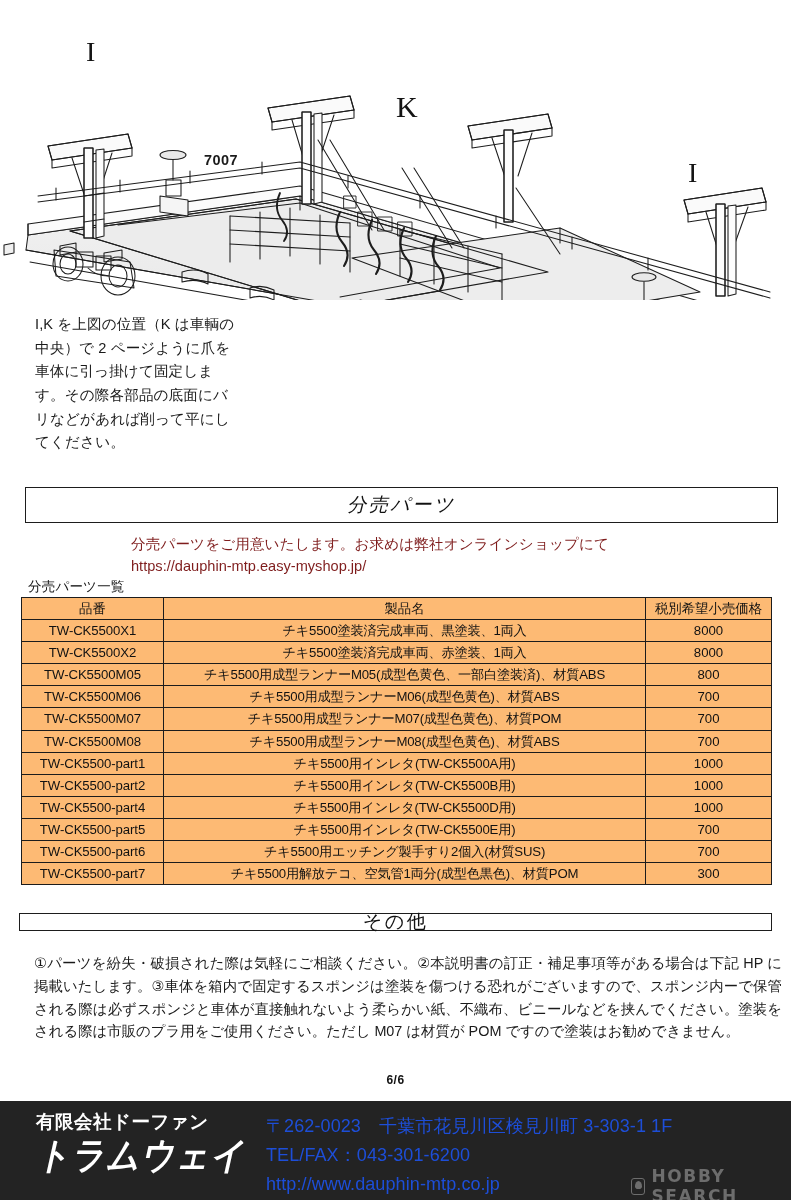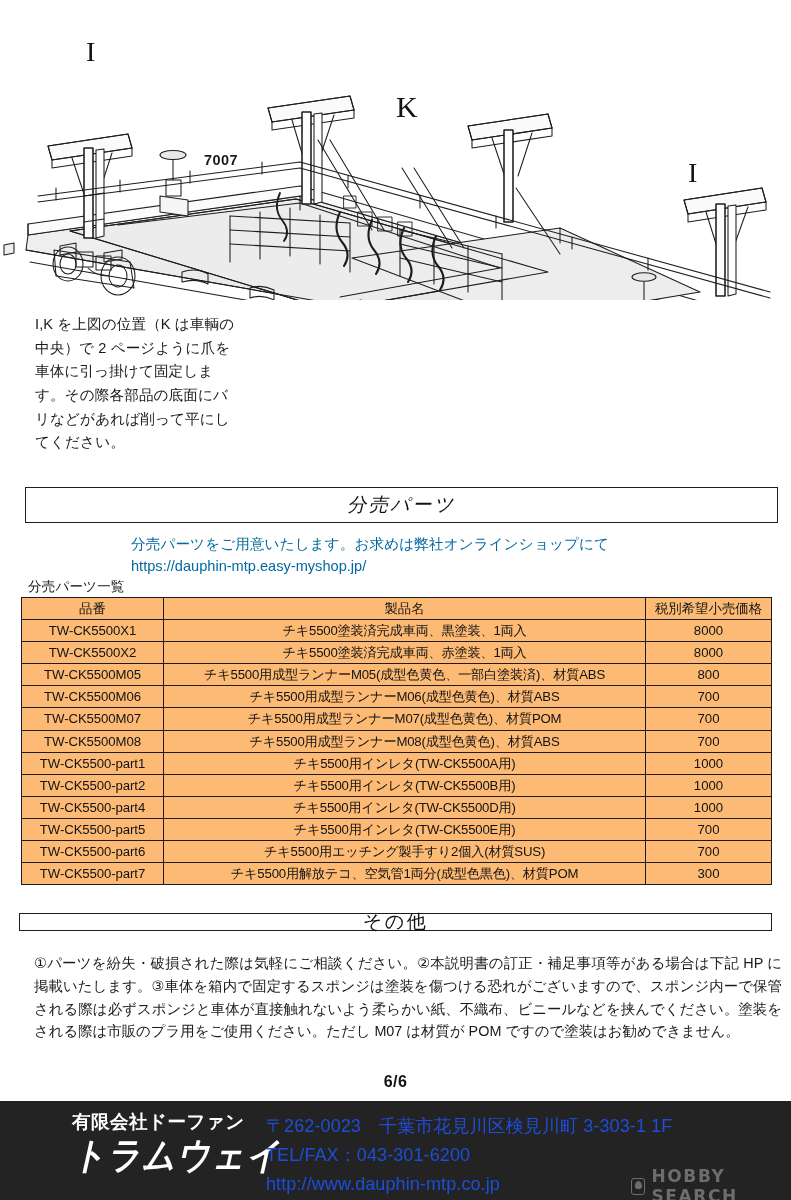--- a/index.html
+++ b/index.html
@@ -75,21 +75,21 @@
   #parts-section-box { left: 25px; top: 487px; width: 753px; height: 36px; font-style: italic; }
   #other-section-box { left: 19px; top: 913px; width: 753px; height: 18px; }
 
   
   #parts-intro {
     position: absolute;
     left: 131px;
     top: 533px;
     font-size: 14.6px;
     line-height: 1.52;
-    color: #0369a1;
+    color: #7f1d1d;
     letter-spacing: 0.1px;
   }
   #parts-intro .intro-url {
     font-family: "Liberation Sans", sans-serif;
     letter-spacing: 0px;
   }
 
   #list-caption {
     position: absolute;
     left: 28px;
@@ -143,42 +143,41 @@
     letter-spacing: 0px;
   }
 
   
   #page-number {
     position: absolute;
     left: 0;
     top: 1073px;
     width: 791px;
     text-align: center;
-    font-size: 16px;
+    font-size: 12px;
     font-weight: bold;
     color: #111;
     letter-spacing: 0.5px;
   }
 
   
   #footer-bar {
     position: absolute;
     left: 0;
     top: 1101px;
     width: 791px;
     height: 99px;
     background: #232323;
   }
   #footer-logo {
     position: absolute;
     left: 36px;
     top: 1113px;
     width: 215px;
     color: #fff;
-    margin-left: 36px;
   }
   #company-name {
     font-size: 18.5px;
     font-weight: bold;
     letter-spacing: 0.5px;
     line-height: 1;
     white-space: nowrap;
   }
   #brand-name {
     margin-top: 5px;

